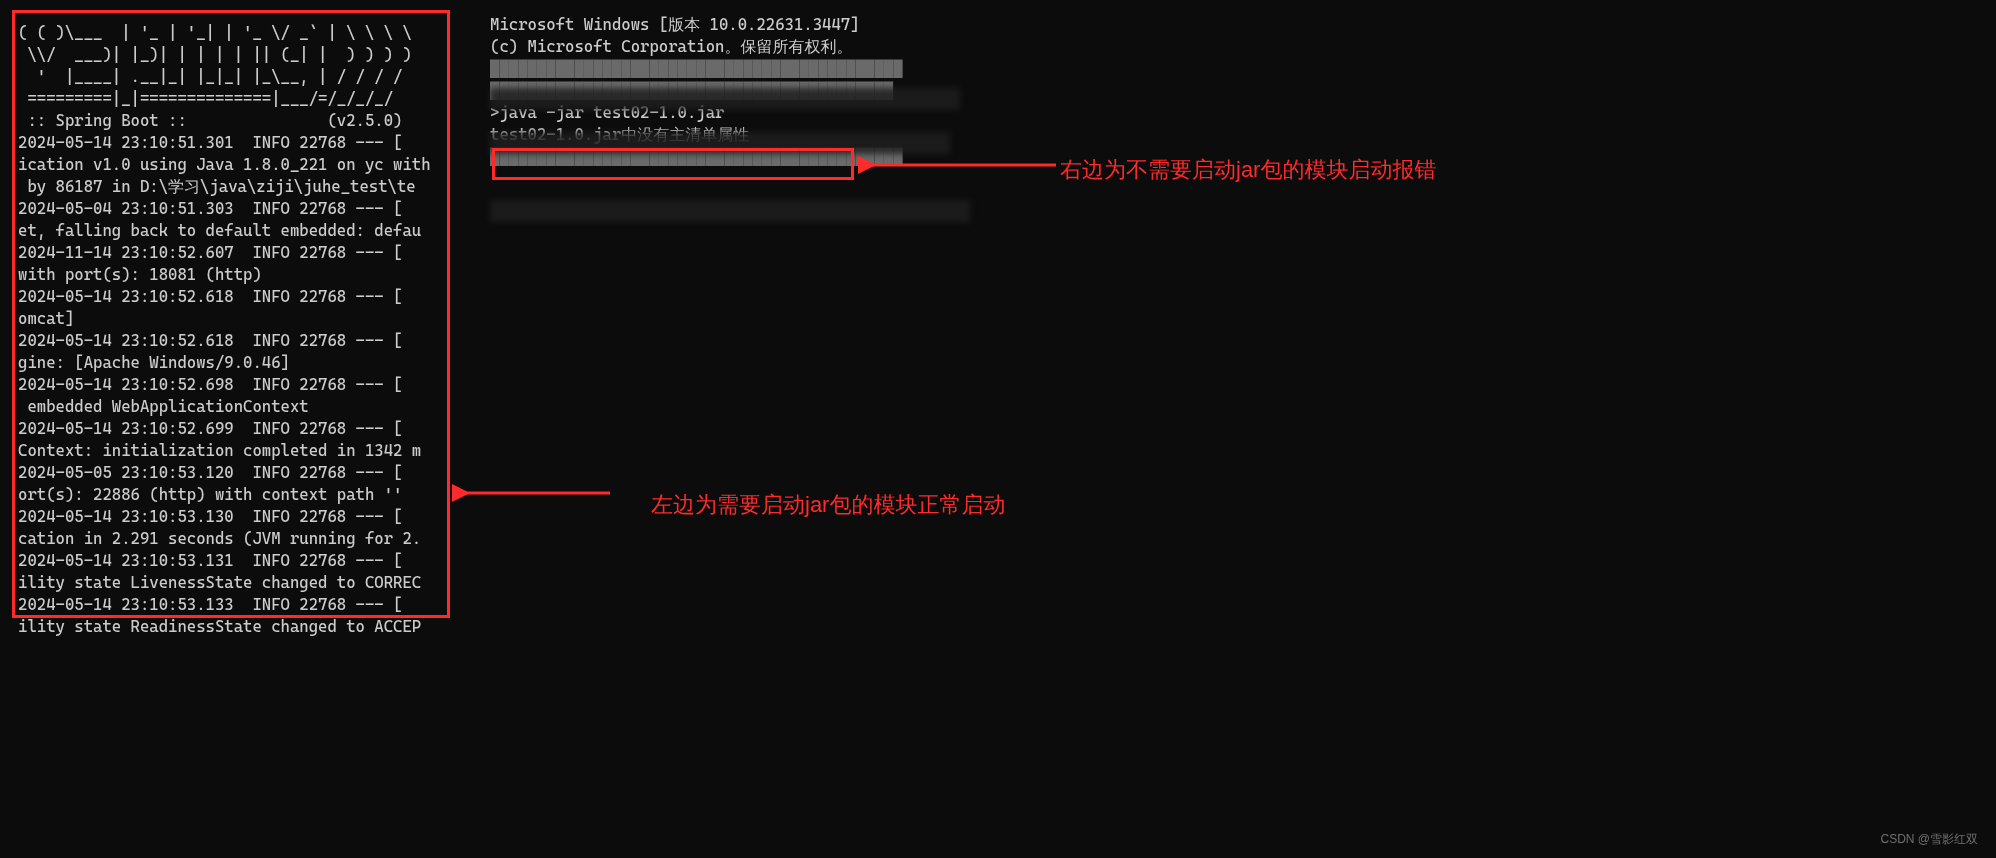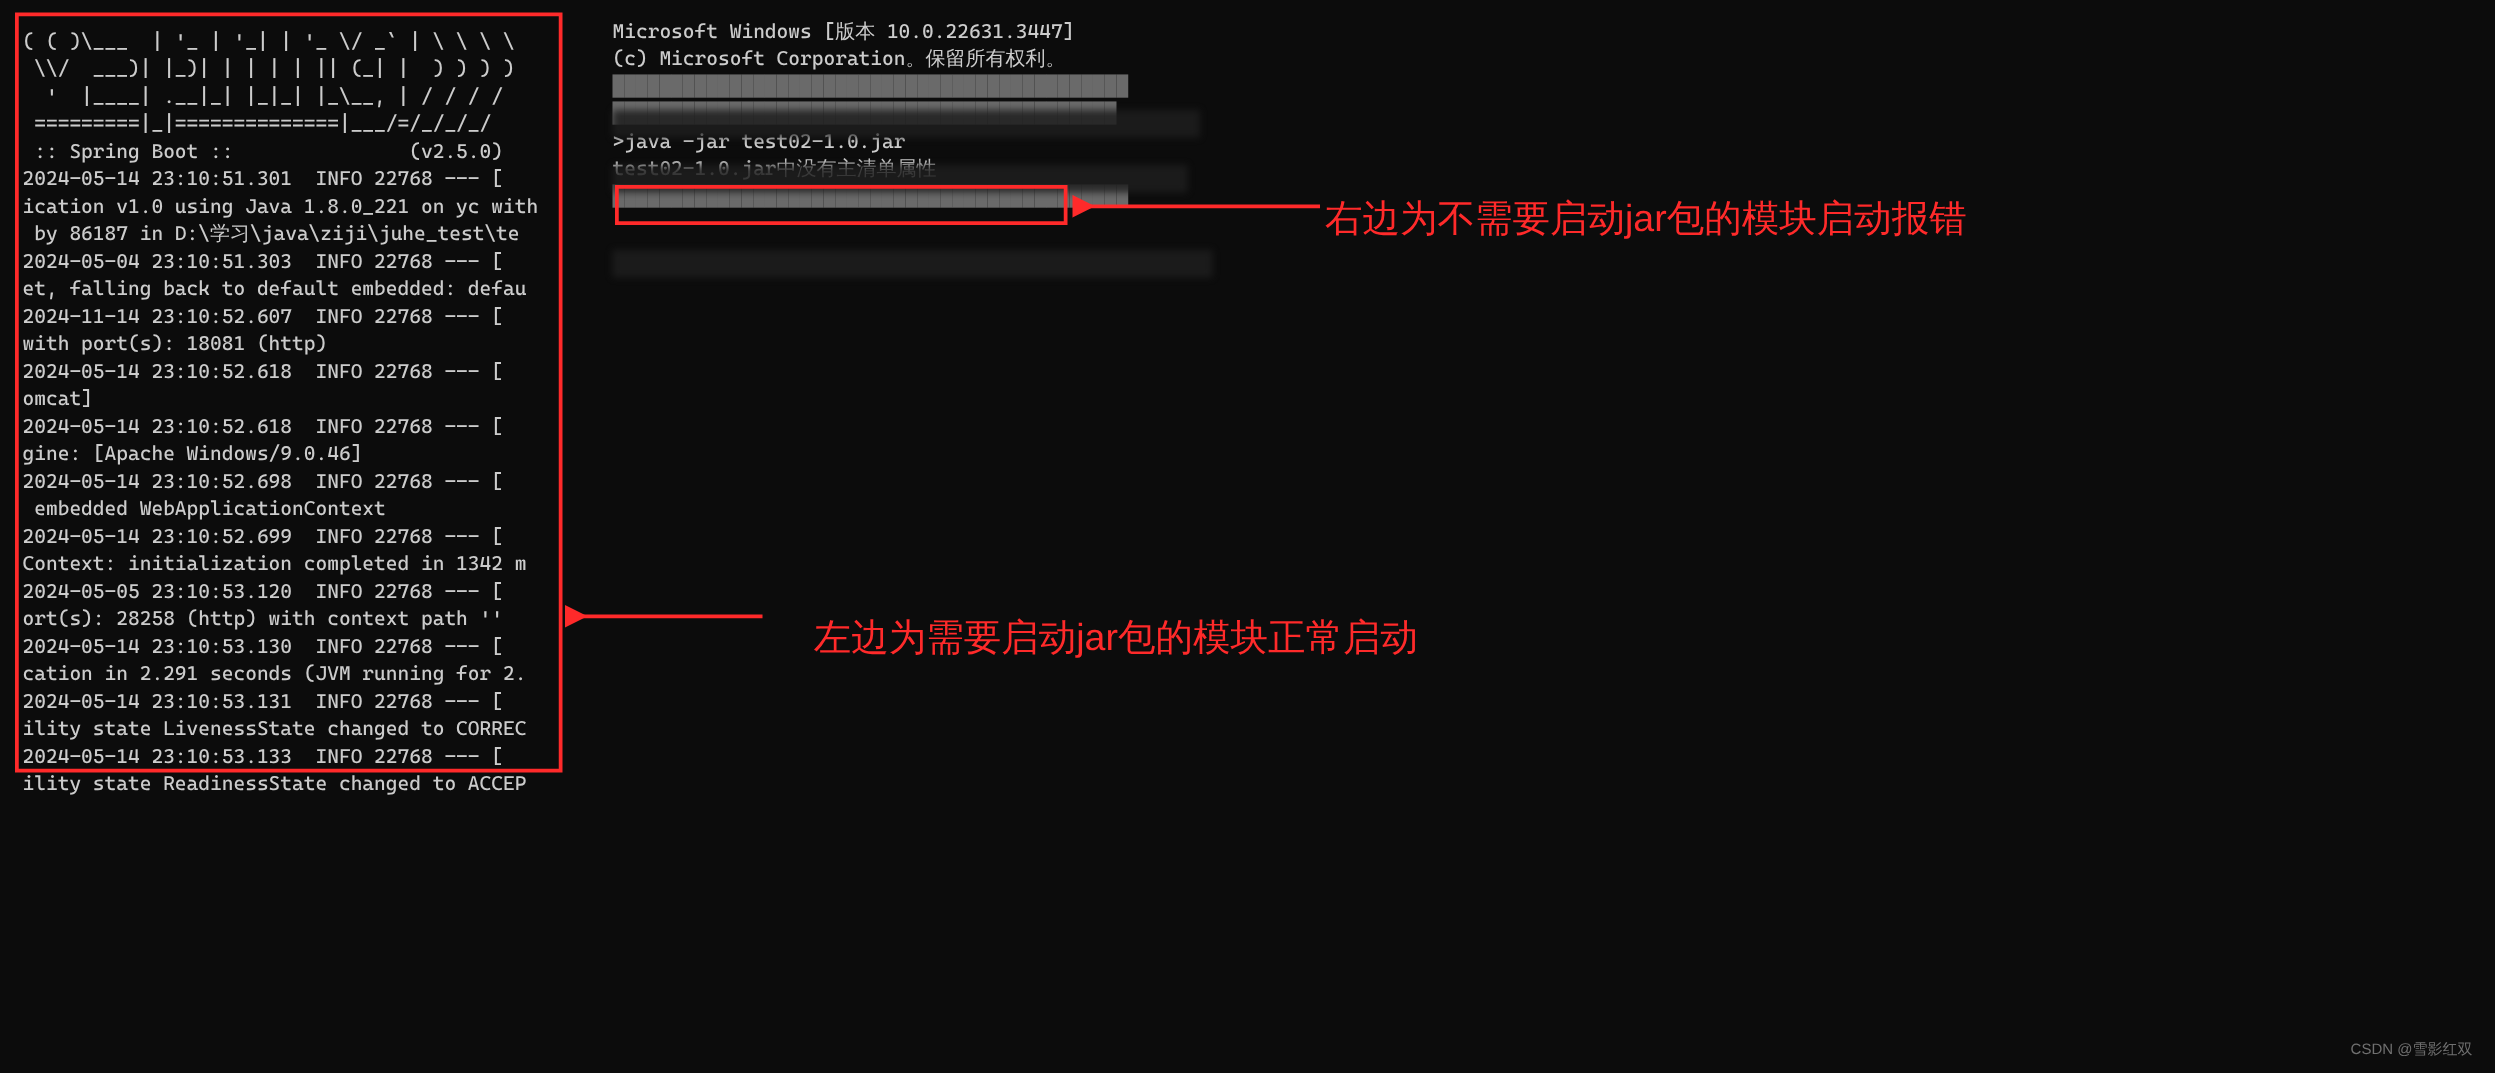--- a/index.html
+++ b/index.html
@@ -27,21 +27,21 @@
     border: 3px solid #ff2a2a;
     background: transparent;
     pointer-events: none;
   }
   .box-left  { left: 12px;  top: 10px;  width: 438px; height: 608px; }
   .box-right { left: 492px; top: 148px; width: 362px; height: 32px;  }
 
   .annotation {
     position: absolute;
     color: #ff2a2a;
-    font-size: 30px;
+    font-size: 22px;
     font-family: "Microsoft YaHei", sans-serif;
   }
   .anno-right { left: 1060px; top: 155px; }
   .anno-left  { left: 612px;  top: 490px; margin-left: 39px; }
 
   .arrow {
     position: absolute;
     pointer-events: none;
   }
   .watermark {
@@ -76,21 +76,21 @@
 <span>with port(s): 18081 (http)</span>
 <span>2024-05-14 23:10:52.618  INFO 22768 --- [</span>
 <span>omcat]</span>
 <span>2024-05-14 23:10:52.618  INFO 22768 --- [</span>
 <span>gine: [Apache Windows/9.0.46]</span>
 <span>2024-05-14 23:10:52.698  INFO 22768 --- [</span>
 <span> embedded WebApplicationContext</span>
 <span>2024-05-14 23:10:52.699  INFO 22768 --- [</span>
 <span>Context: initialization completed in 1342 m</span>
 <span>2024-05-05 23:10:53.120  INFO 22768 --- [</span>
-<span>ort(s): 28258 (http) with context path ''</span>
+<span>ort(s): 22886 (http) with context path ''</span>
 <span>2024-05-14 23:10:53.130  INFO 22768 --- [</span>
 <span>cation in 2.291 seconds (JVM running for 2.</span>
 <span>2024-05-14 23:10:53.131  INFO 22768 --- [</span>
 <span>ility state LivenessState changed to CORREC</span>
 <span>2024-05-14 23:10:53.133  INFO 22768 --- [</span>
 <span>ility state ReadinessState changed to ACCEP</span>
 </div>
 
 <div class="terminal right-term"><span>Microsoft Windows [版本 10.0.22631.3447]</span>
 <span>(c) Microsoft Corporation。保留所有权利。</span>

